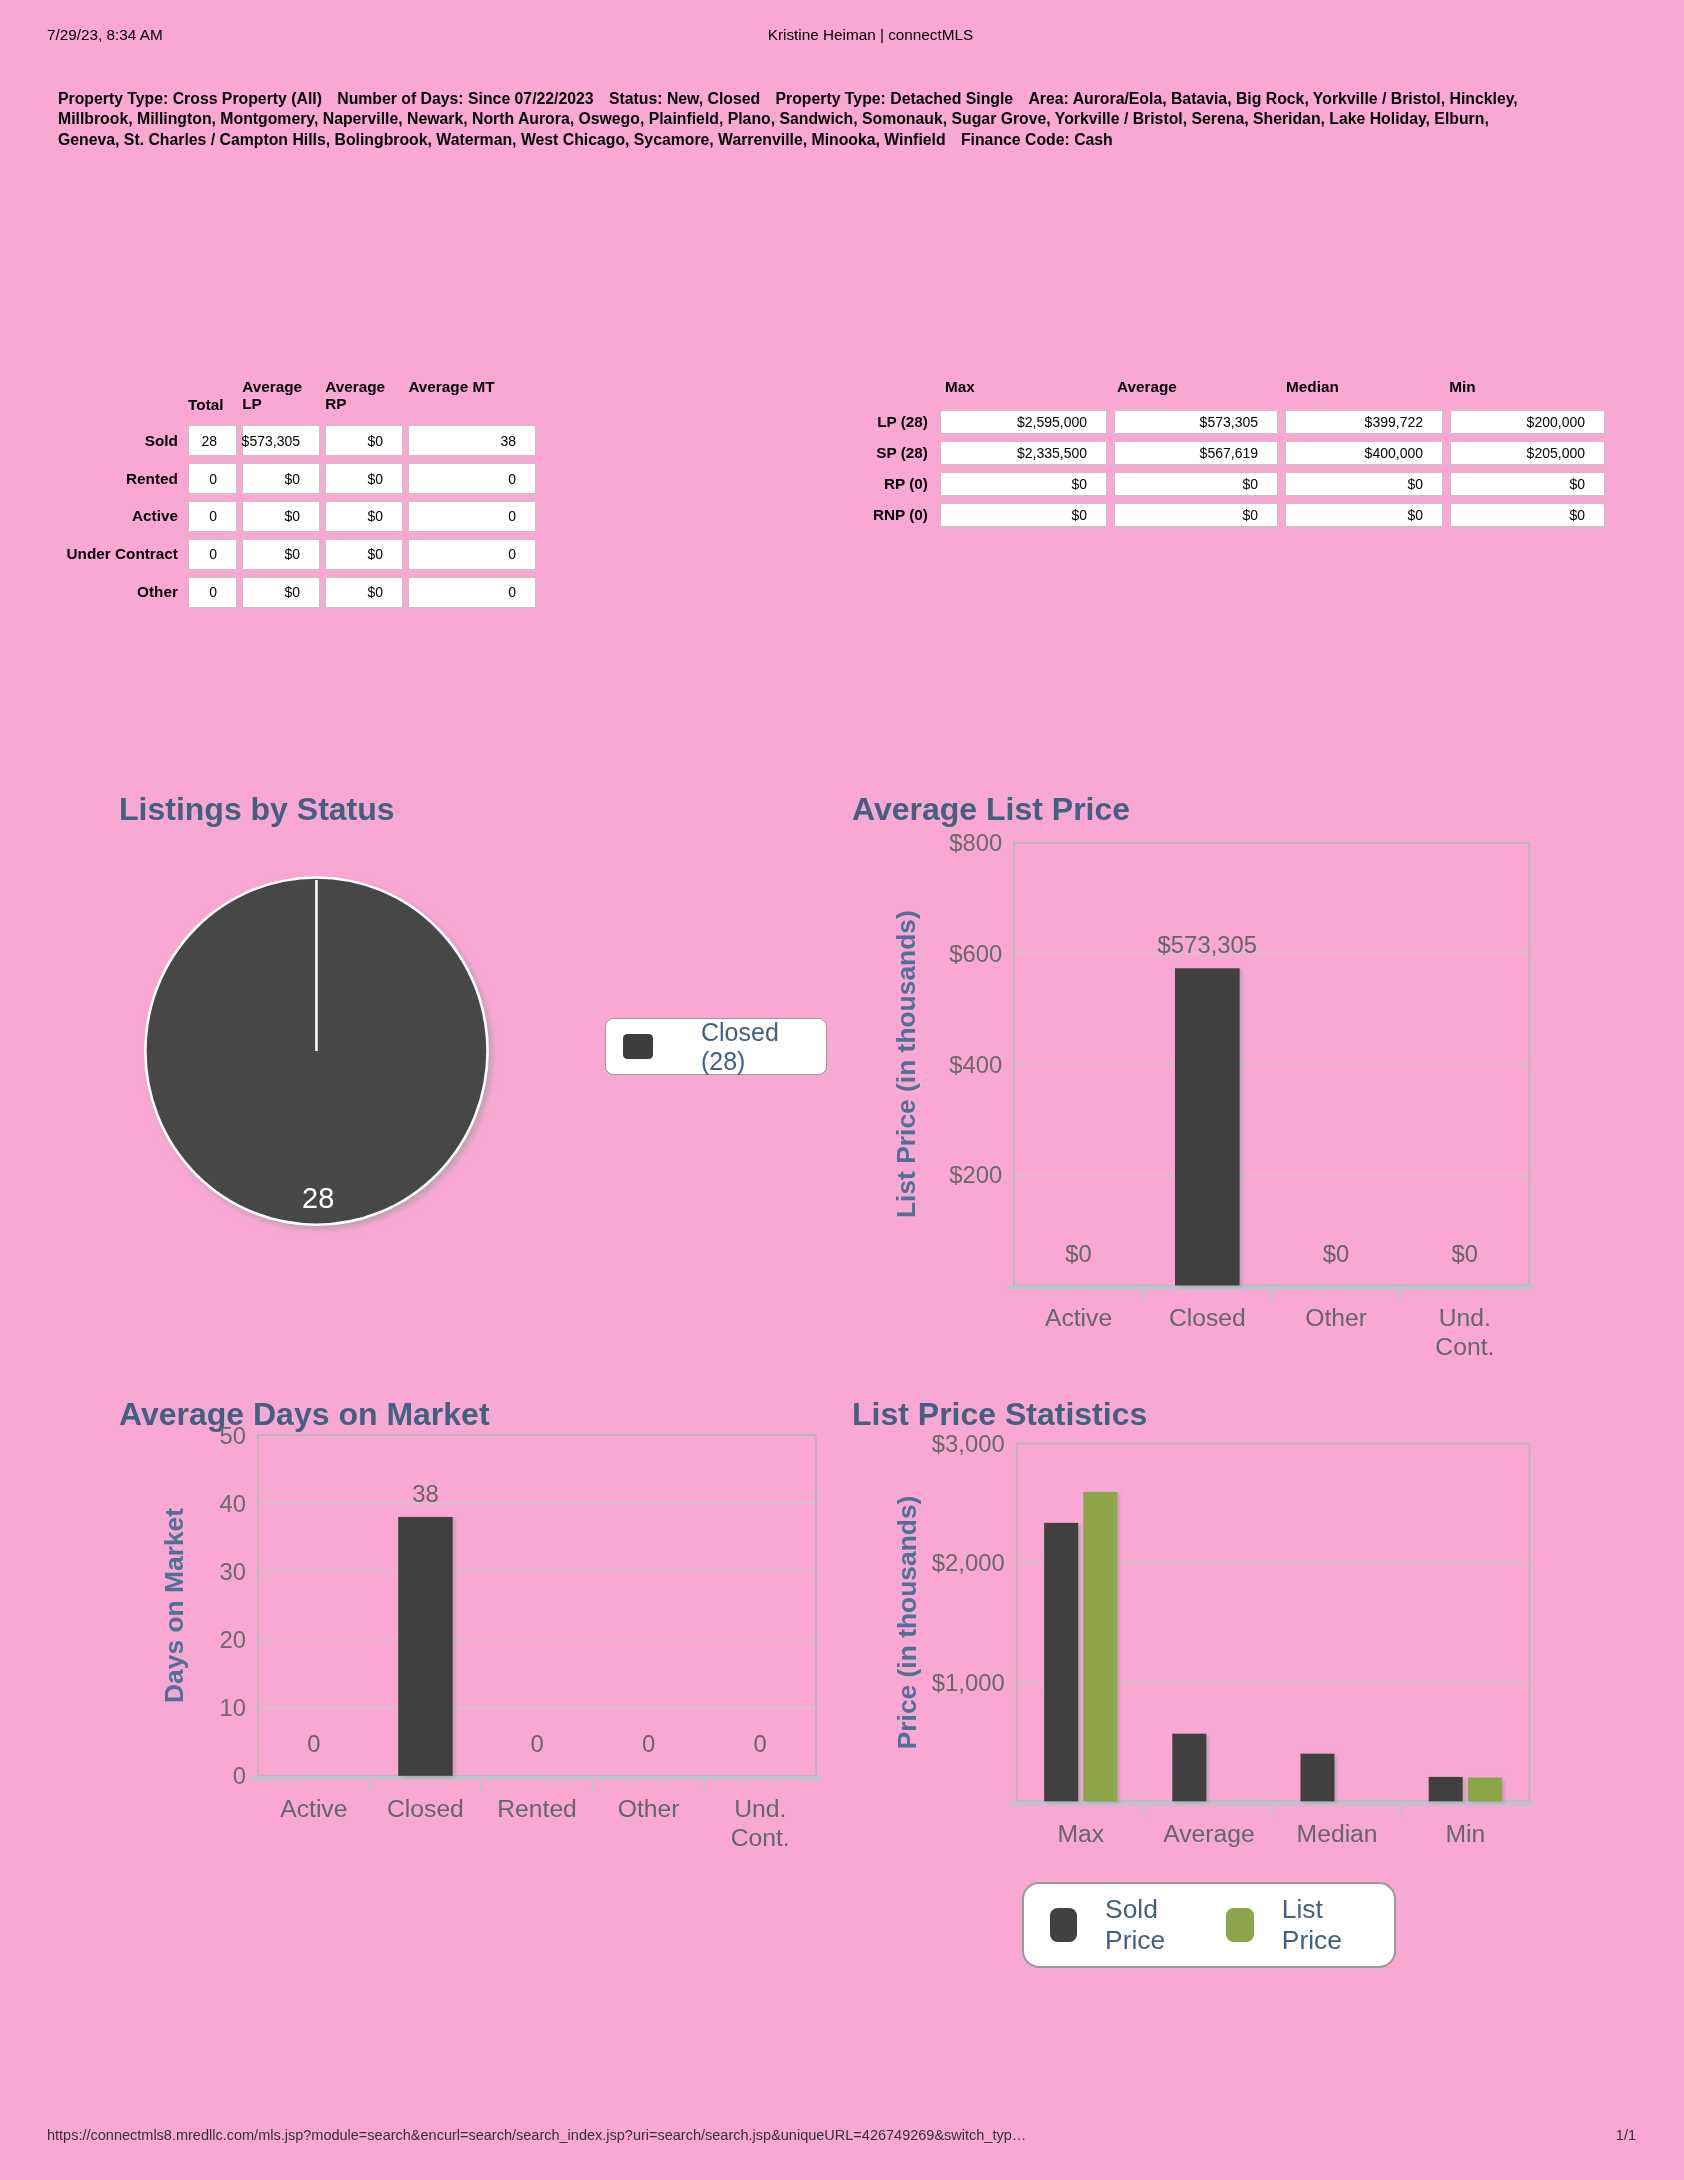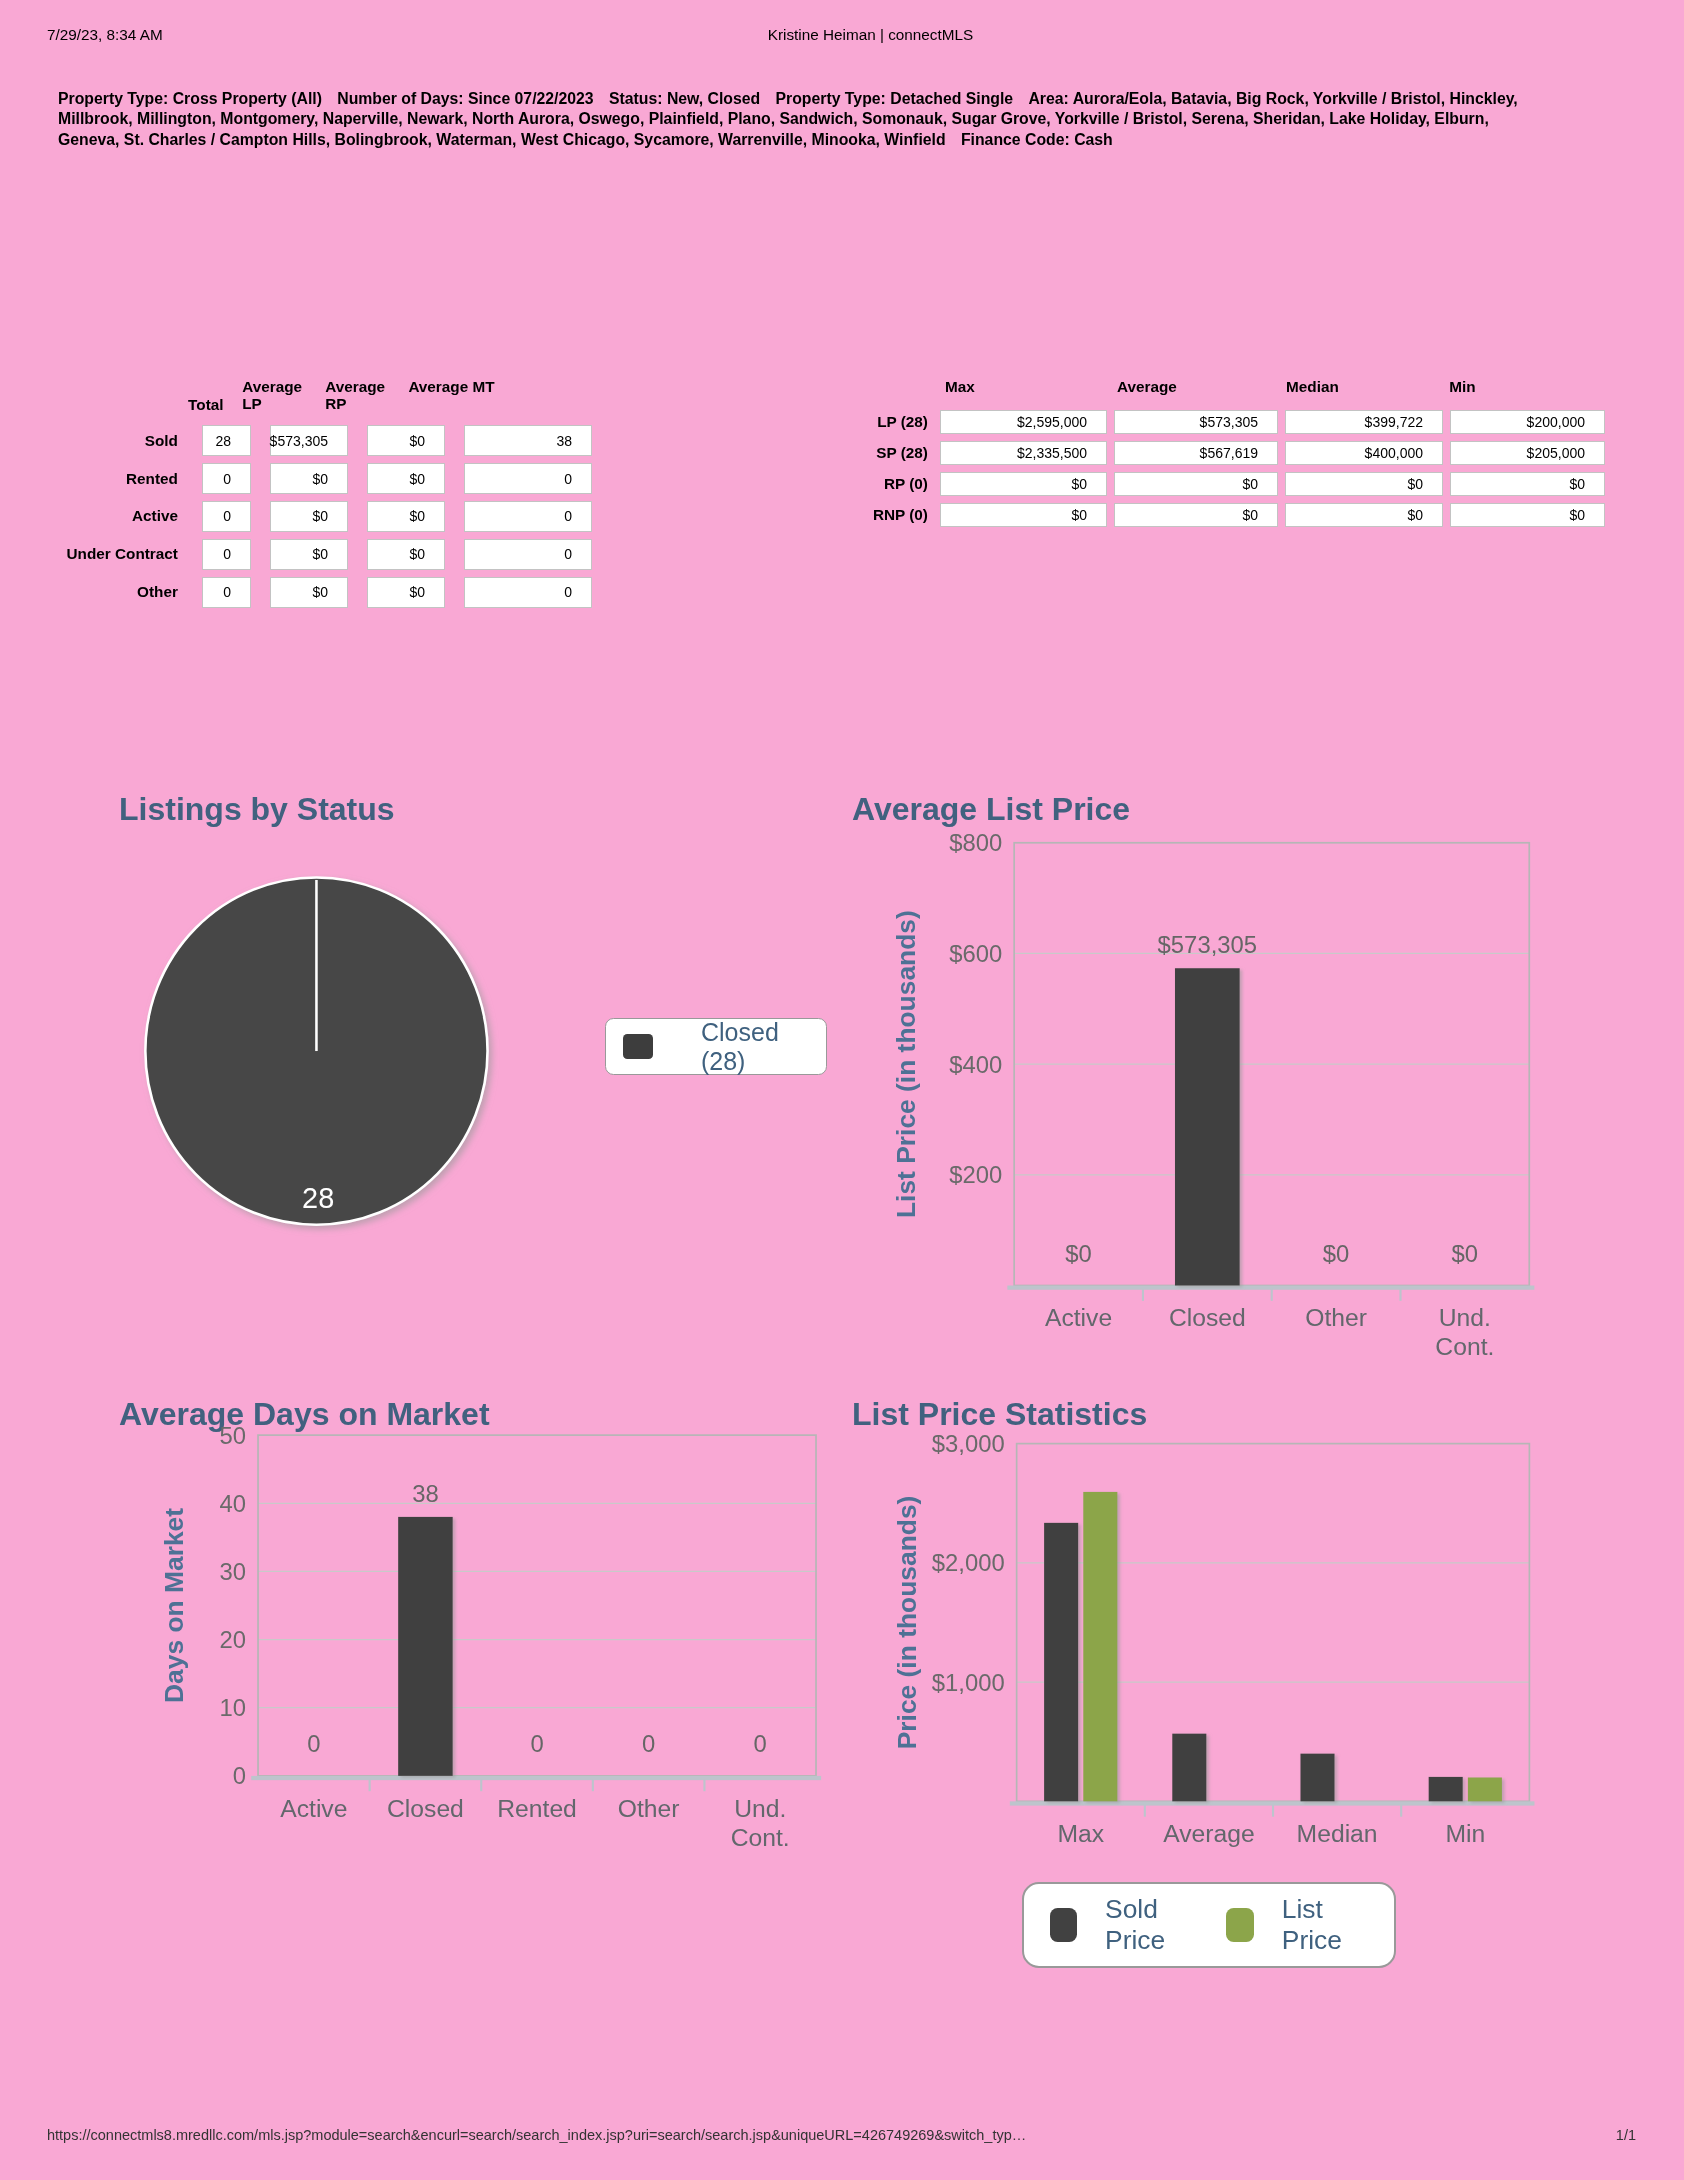--- a/index.html
+++ b/index.html
@@ -19,21 +19,21 @@
 
   
   .cell{border:1.7px solid #c3c3c3;background:#fff;display:flex;align-items:center;
         justify-content:flex-end;padding:0 19px;font-size:14px;}
   .rowlabel{font-weight:bold;font-size:15.3px;text-align:right;padding-right:5.1px;align-self:center;}
 
   .sumtable{position:absolute;left:55px;top:378px;}
   .sumhead{display:grid;grid-template-columns:128px 49px 78px 78px 128px;column-gap:5.1px;
            font-weight:bold;font-size:15.3px;line-height:17px;height:44px;align-items:start;margin-bottom:3.4px;}
   .sumhead .h-total{align-self:center;padding-top:8.5px;}
-  .sumrow{display:grid;grid-template-columns:128px 49px 78px 78px 128px;column-gap:19px;
+  .sumrow{display:grid;grid-template-columns:128px 49px 78px 78px 128px;column-gap:5px;
           height:31px;margin-bottom:6.8px;}
 
   .statstable{position:absolute;left:831px;top:378px;}
   .statshead{display:grid;grid-template-columns:102px 167px 164px 158px 155px;column-gap:5.1px;
              font-weight:bold;font-size:15.3px;height:20.4px;margin-bottom:12px;}
   .statshead div{padding-left:6.8px;}
   .statsrow{display:grid;grid-template-columns:102px 167px 164px 158px 155px;column-gap:7px;
             height:24px;margin-bottom:6.8px;}
 
   

